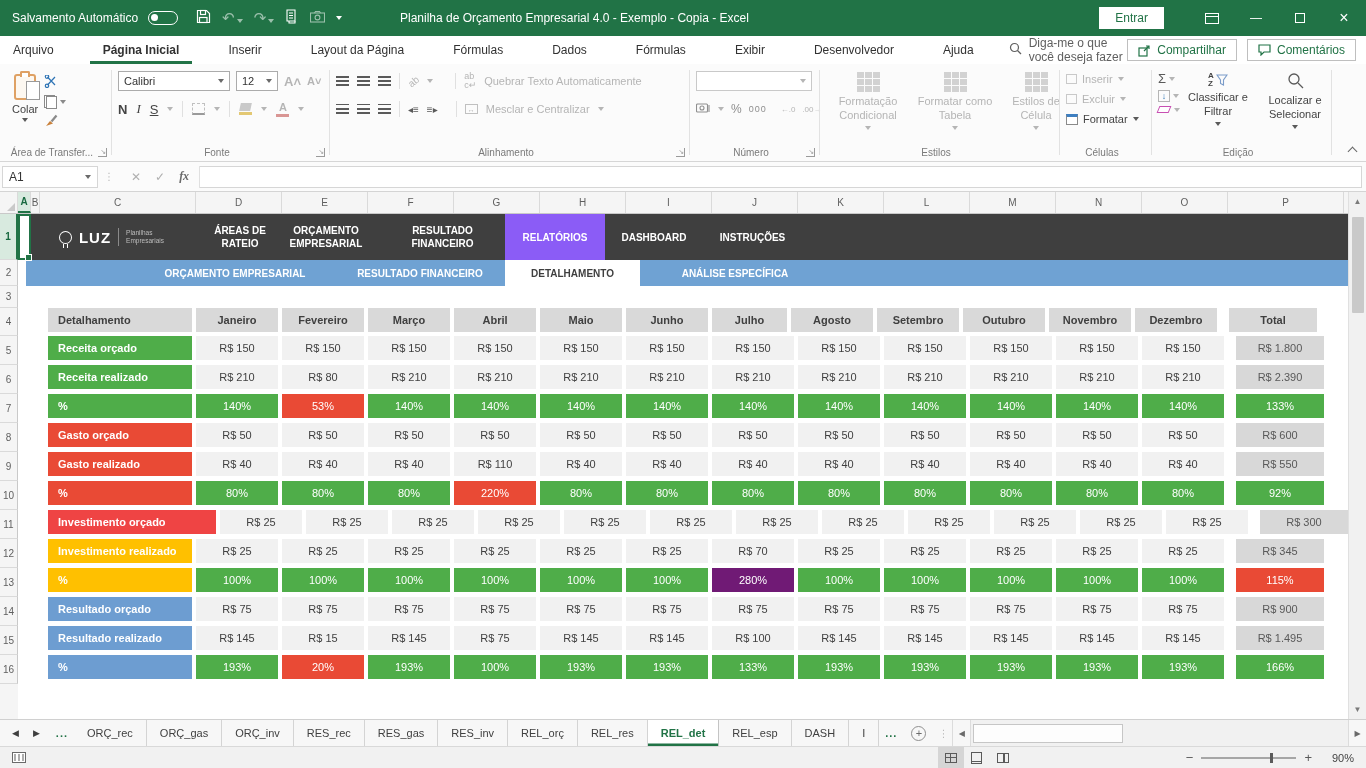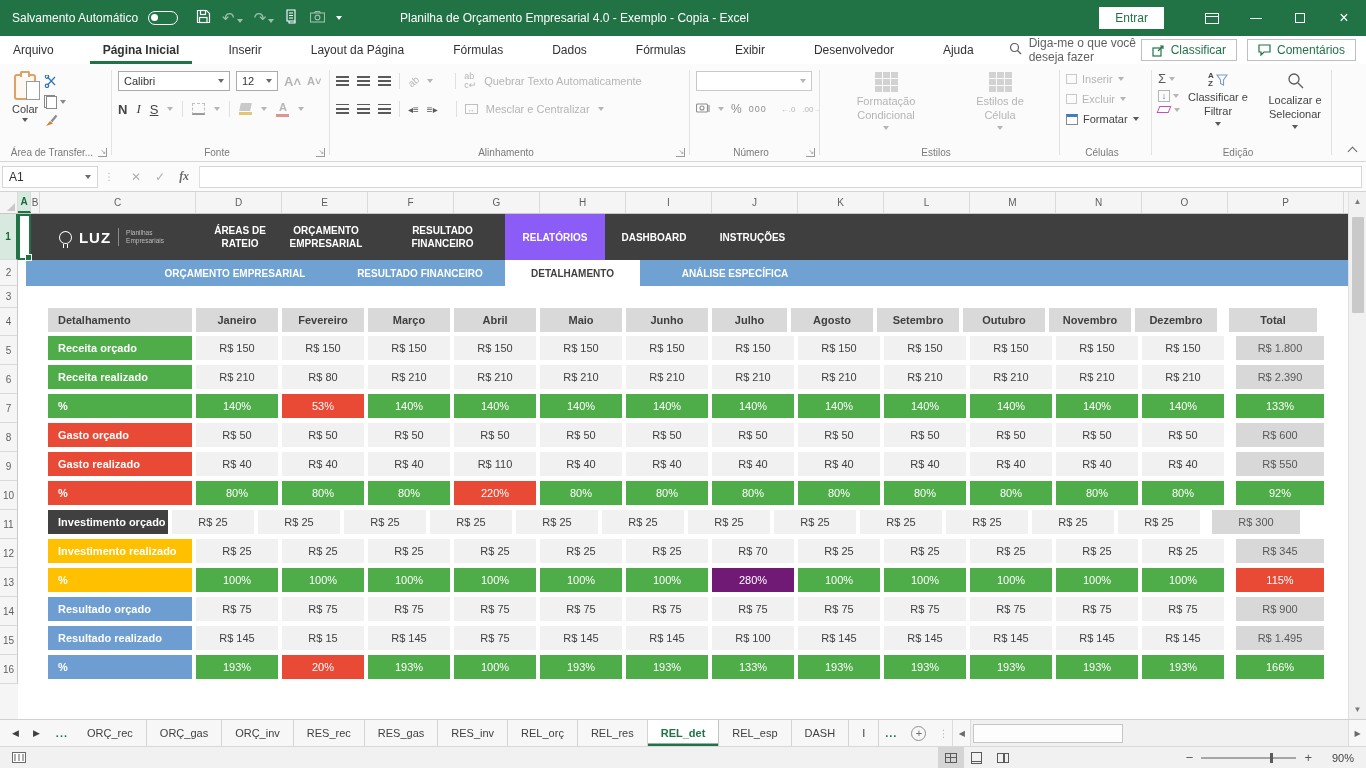--- a/index.html
+++ b/index.html
@@ -210,21 +210,21 @@
             <circle cx="5.5" cy="5.5" r="4" fill="none" stroke="#5f5f5f" stroke-width="1.2"></circle>
             <path d="M8.5 8.5 L12 12" stroke="#5f5f5f" stroke-width="1.2"></path>
           </svg></span>
       <span>Diga-me o que você deseja fazer</span>
     </div>
     <span class="topbtn">
       <svg width="13" height="13" viewBox="0 0 13 13">
           <rect x="1" y="4" width="8" height="8" fill="none" stroke="#217346" stroke-width="1.2"></rect>
           <path d="M6 7 L11 2 M8 2 h3 v3" fill="none" stroke="#217346" stroke-width="1.2"></path>
         </svg>
-      <span>Classificar</span>
+      <span>Compartilhar</span>
     </span>
     <span class="topbtn">
       <svg width="13" height="12" viewBox="0 0 13 12">
           <path d="M1 1 h11 v7 h-6 l-3 3 v-3 h-2 z" fill="none" stroke="#217346" stroke-width="1.2"></path>
         </svg>
       <span>Comentários</span>
     </span>
   </div>
 
   <div class="ribbon">
@@ -371,20 +371,35 @@
               <i></i>
               <i></i>
               <i></i>
               <i></i>
               <i></i>
               <i></i>
               <i></i>
               <i></i>
               <i></i>
             </span>
+          <span class="twoline" style="width:78px;">Formatar como Tabela</span>
+          <span class="car"></span>
+        </div>
+        <div class="bigbtn gray">
+          <span class="sq-icon">
+              <i></i>
+              <i></i>
+              <i></i>
+              <i></i>
+              <i></i>
+              <i></i>
+              <i></i>
+              <i></i>
+              <i></i>
+            </span>
           <span class="twoline" style="width:60px;">Estilos de Célula</span>
           <span class="car"></span>
         </div>
       </div>
       <div class="glabel">Estilos</div>
     </div>
 
     <div class="rgroup" style="width:92px;">
       <div class="rrow gray" style="height:20px; gap:5px;">
         <span style="width:11px; height:10px; border:1px solid #c9c9c9;"></span>
@@ -646,21 +661,21 @@
               <div class="tcell pct" style="background: rgb(79, 173, 73); width: 82px;">80%</div>
               <div class="tcell pct" style="background: rgb(79, 173, 73); width: 82px;">80%</div>
               <div class="tcell pct" style="background: rgb(79, 173, 73); width: 82px;">80%</div>
               <div class="tcell pct" style="background: rgb(79, 173, 73); width: 82px;">80%</div>
               <div class="tcell pct" style="background: rgb(79, 173, 73); width: 82px;">80%</div>
               <div class="tcell pct" style="background: rgb(79, 173, 73); width: 82px;">80%</div>
               <div class="tgap"></div>
               <div class="tcell pct" style="background: rgb(79, 173, 73); width: 88px;">92%</div>
             </div>
             <div class="trow" style="margin-bottom: 5px;">
-              <div class="tcell lbl" style="width: 120px; background: #404040;">Investimento orçado</div>
+              <div class="tcell lbl" style="width: 168px; background: #ef4444;">Investimento orçado</div>
               <div class="tcell money" style="width: 82px;">R$ 25</div>
               <div class="tcell money" style="width: 82px;">R$ 25</div>
               <div class="tcell money" style="width: 82px;">R$ 25</div>
               <div class="tcell money" style="width: 82px;">R$ 25</div>
               <div class="tcell money" style="width: 82px;">R$ 25</div>
               <div class="tcell money" style="width: 82px;">R$ 25</div>
               <div class="tcell money" style="width: 82px;">R$ 25</div>
               <div class="tcell money" style="width: 82px;">R$ 25</div>
               <div class="tcell money" style="width: 82px;">R$ 25</div>
               <div class="tcell money" style="width: 82px;">R$ 25</div>

